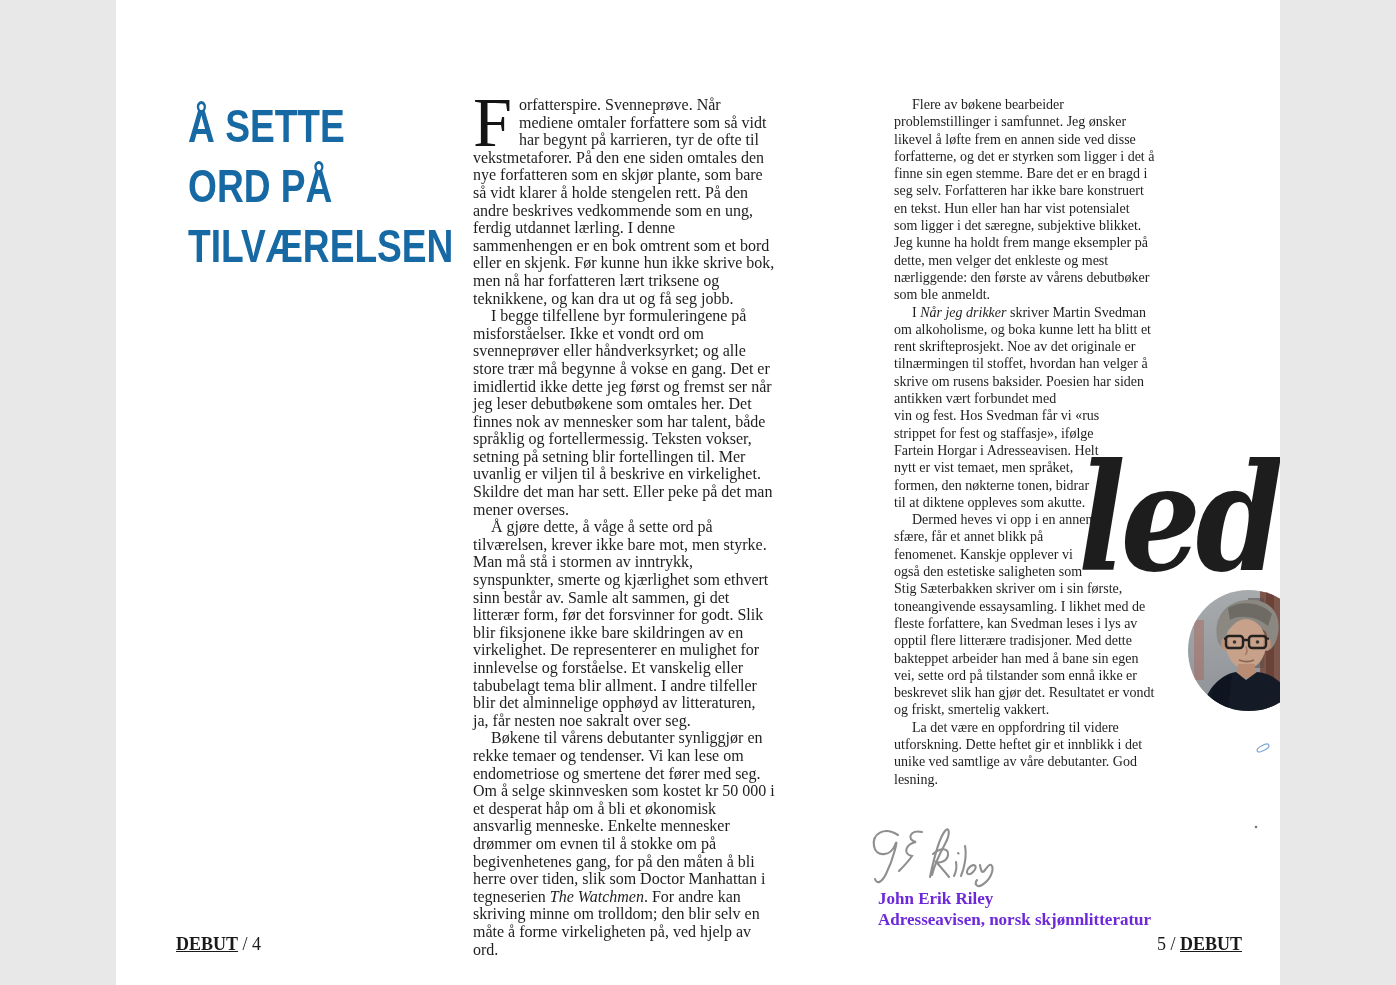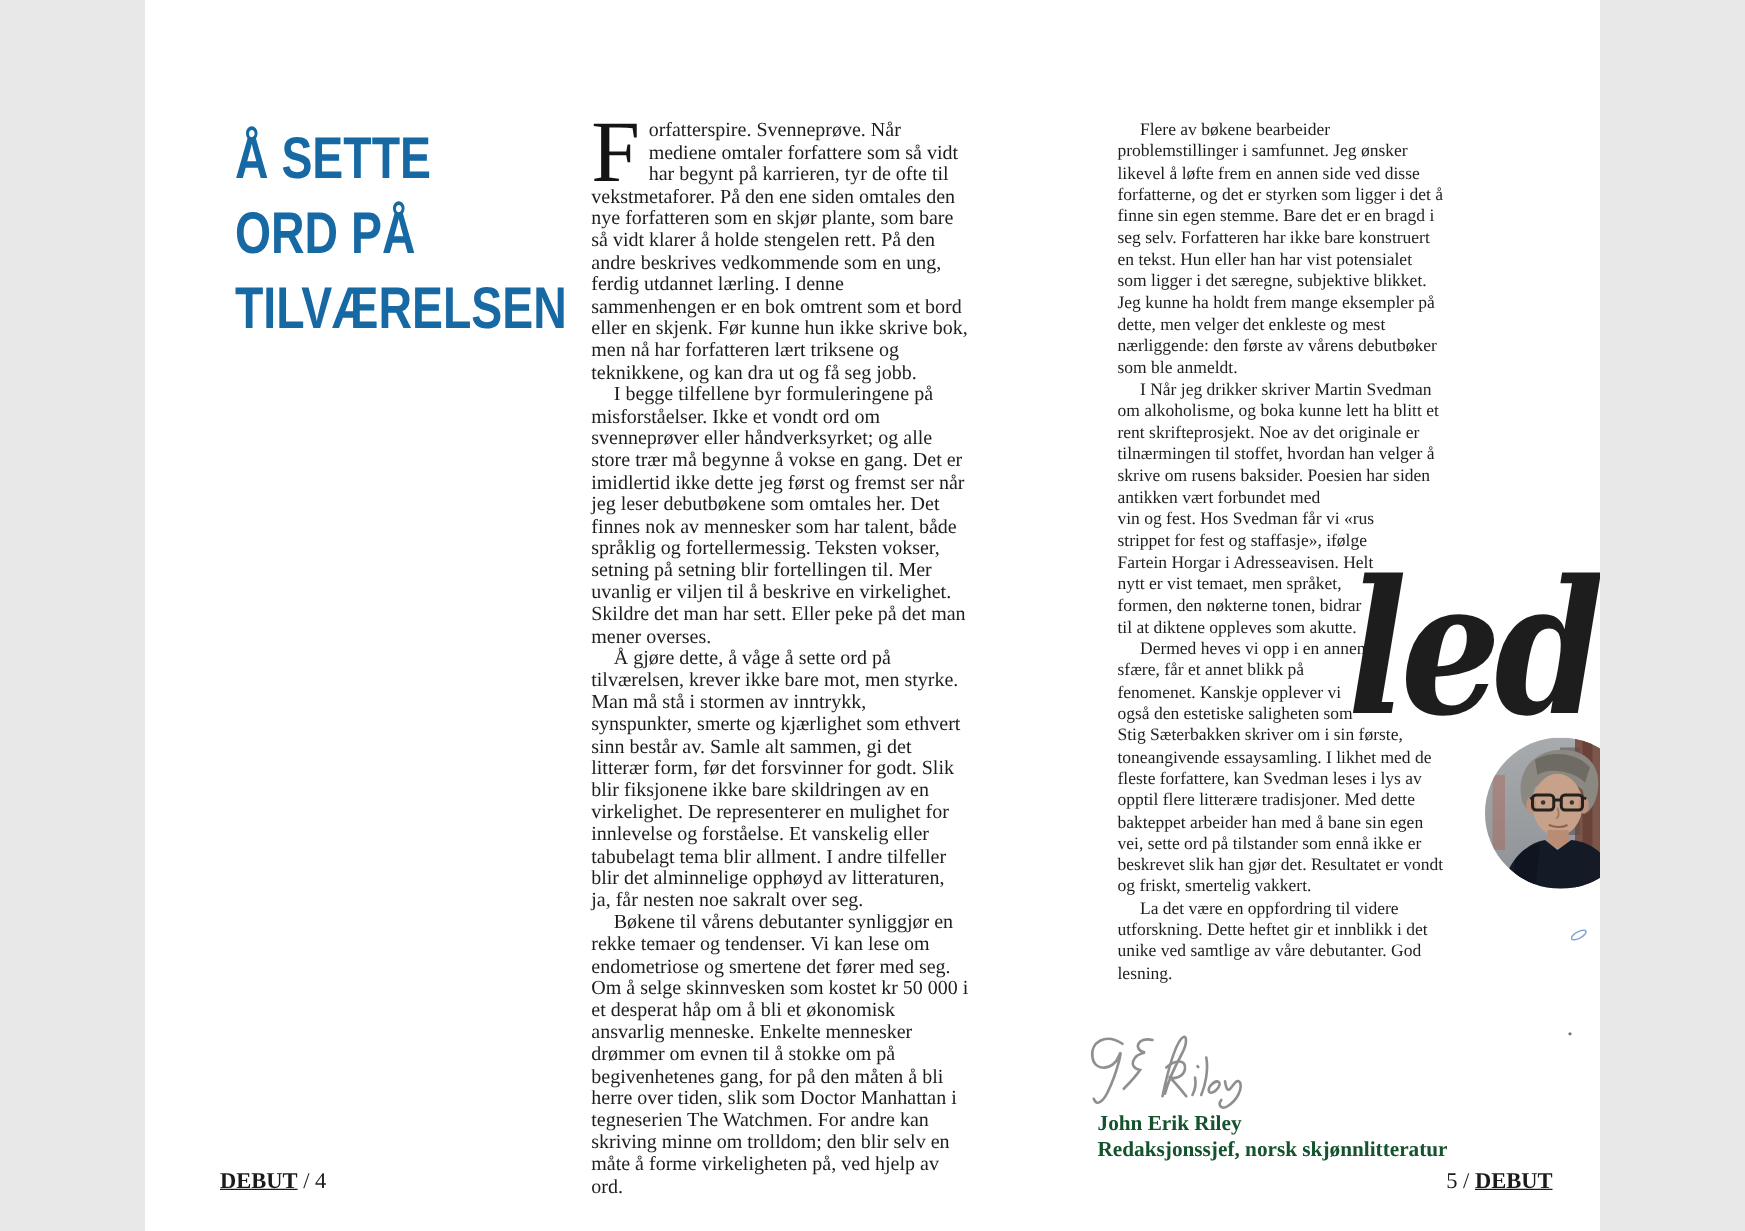--- a/index.html
+++ b/index.html
@@ -9,35 +9,35 @@
   .mag-title{position:absolute;left:72px;top:96px;width:340px;
              font-family:"Liberation Sans",sans-serif;font-weight:700;
              font-size:47px;line-height:60px;color:#1769a4;
              transform:scaleX(0.79);transform-origin:left top;letter-spacing:0;}
   
   .col{position:absolute;top:96px;font-size:16px;line-height:17.6px;text-align:left;}
   .col1{left:357px;width:302px;}
   .col2{left:762px;width:262px;font-size:14px;line-height:17.3px;margin-left:16px;}
   .para{margin:0;}
   .para.ind{text-indent:18px;}
-  .it{}
+  .it{font-style:italic;}
   .dropcap{float:left;font-size:70px;line-height:47px;padding:3px 7px 0 0;color:#141414;}
   .wrap-spacer{float:right;width:56px;height:172px;}
   
   .leder{position:absolute;left:962px;top:443px;
          font-family:"DejaVu Serif",serif;font-style:italic;font-weight:700;
          font-size:148px;line-height:150px;color:#1d1d1d;letter-spacing:-6px;
          transform:scaleX(0.85);transform-origin:left top;white-space:nowrap;}
   
   .photo{position:absolute;left:1072px;top:590px;width:121px;height:121px;border-radius:50%;overflow:hidden;}
   
   .splatter{position:absolute;left:1080px;top:600px;width:316px;height:385px;}
   .signature{position:absolute;left:748px;top:822px;width:140px;height:66px;}
   
-  .byline{position:absolute;left:762px;top:888px;font-weight:700;font-size:17px;line-height:21px;color:#14532d;}
+  .byline{position:absolute;left:762px;top:888px;font-weight:700;font-size:17px;line-height:21px;color:#6d28d9;}
   
   .footer{position:absolute;top:934px;font-size:18px;color:#1a1a1a;}
   .footer-left{left:60px;}
   .footer-right{right:38px;}
   .footer b{font-weight:700;text-decoration:underline;}
 </style>
 </head>
 <body>
 
 <div class="page">
@@ -153,19 +153,19 @@
     <path d="M69,32 C77,25 85,26 84,33 C83,40 74,42 71,39 C76,44 81,50 85,55"></path>
     <path d="M92,40 C93,45 92,50 90,54"></path>
     <path d="M94,31 L94.6,31.6"></path>
     <path d="M101,24 C103,34 100,47 97,54"></path>
     <path d="M104,47 C110,40 115,44 109,50 C105,54 101,52 104,47"></path>
     <path d="M116,43 C117,49 118,52 121,48 C124,44 126,41 128,44 C130,49 126,58 118,63 C113,66 110,62 113,58"></path>
   </svg>
 
   <div class="byline">
     <div>John Erik Riley</div>
-    <div>Redaksjonssjef, norsk skjønnlitteratur</div>
+    <div>Adresseavisen, norsk skjønnlitteratur</div>
   </div>
 
   <div class="footer footer-left"><b>DEBUT</b><span> / 4</span></div>
   <div class="footer footer-right"><span>5 / </span><b>DEBUT</b></div>
 
 </div>
 
 </body></html>

